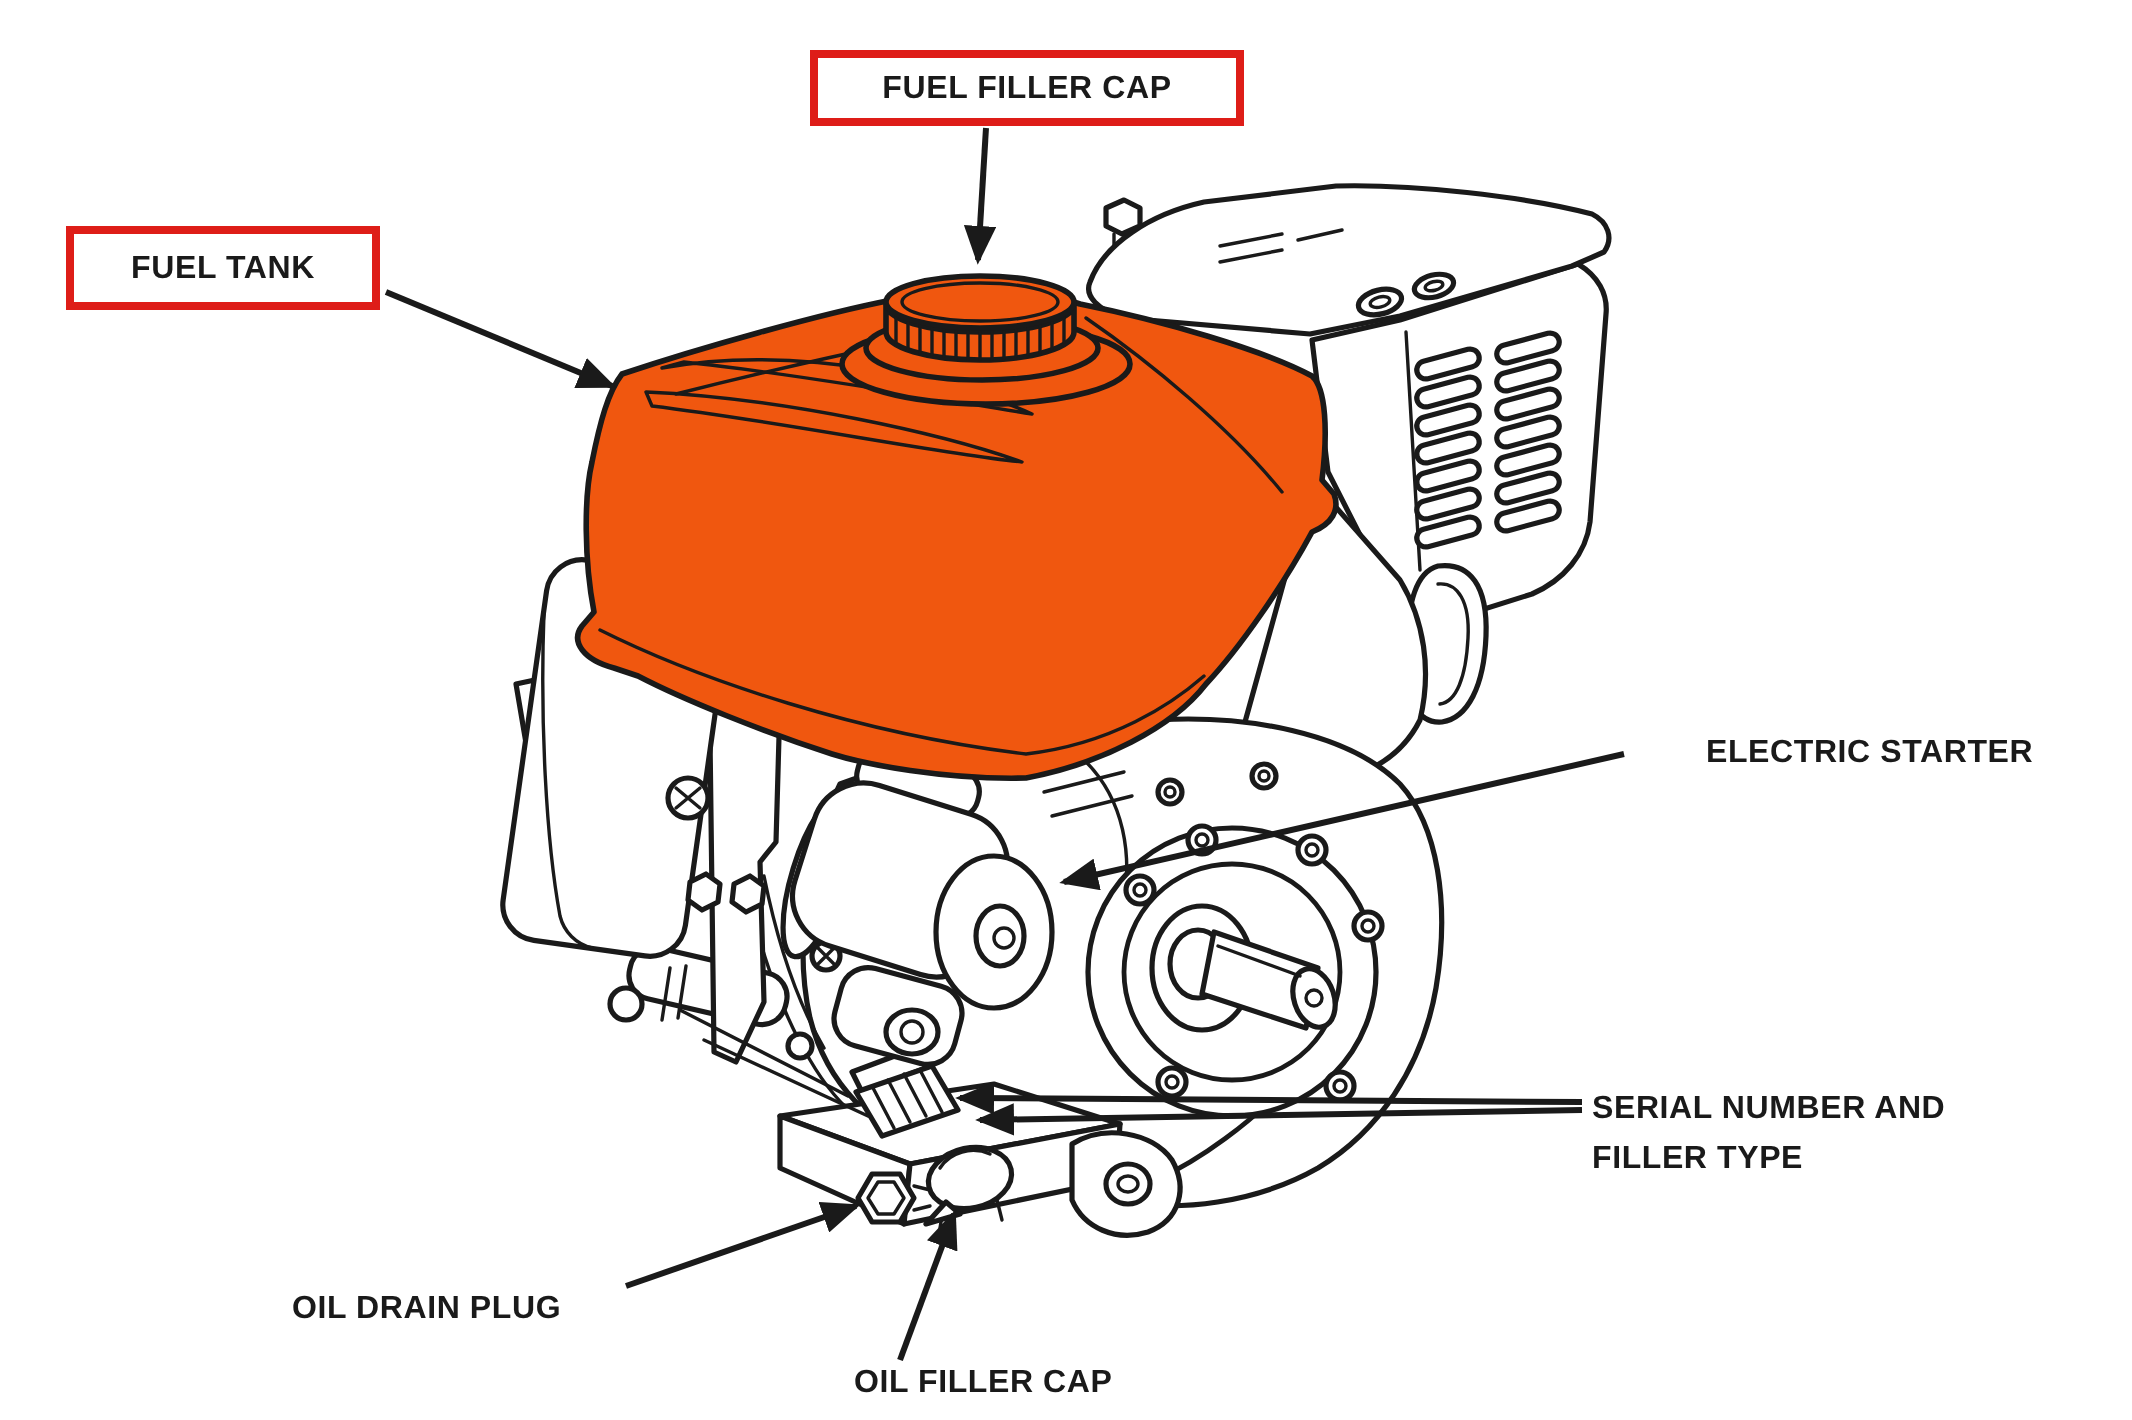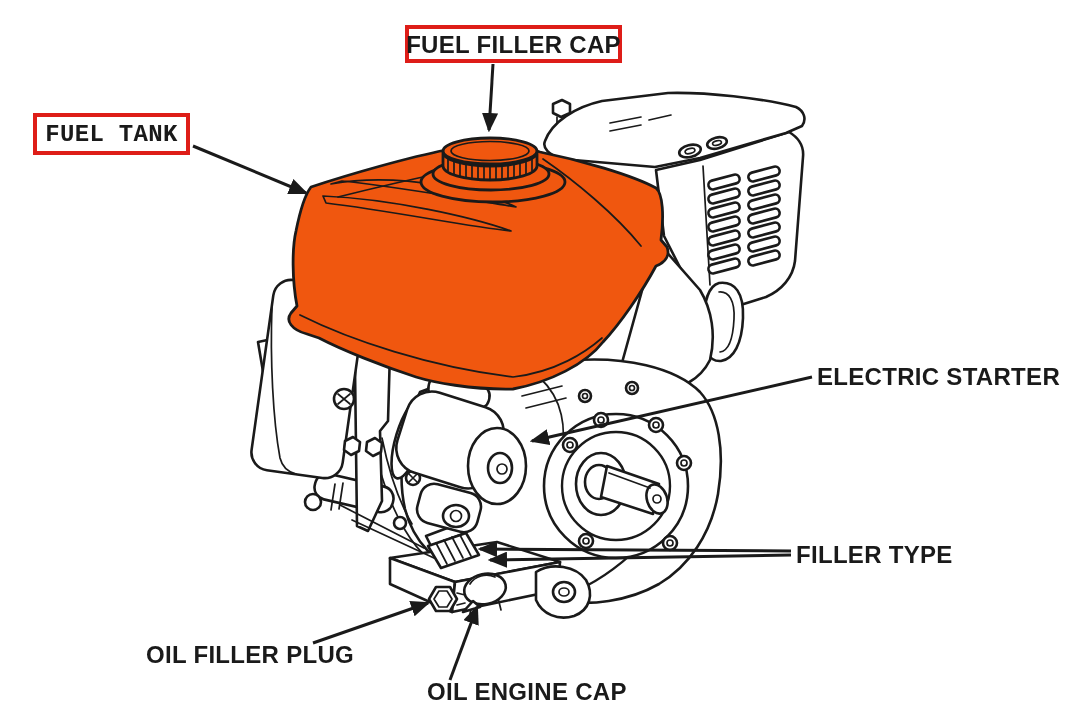--- a/index.html
+++ b/index.html
@@ -1,19 +1,19 @@
 <!DOCTYPE html>
 <html style="--highlight: #F0570F; --label_box_border: #DE1D18; --ink: #1A1A1A; --background: #FFFFFF;"><head>
 <meta charset="utf-8">
 <style>
   html,body{margin:0;padding:0;background:#fff;}
   .stage{position:relative;width:1066px;height:710px;background:var(--background,#fff);overflow:hidden;
          font-family:"Liberation Sans","DejaVu Sans",sans-serif;}
   .art{position:absolute;left:0;top:0;}
-  .label{position:absolute;font-weight:700;font-size:24px;line-height:25px;color:var(--ink,#1a1a1a);
+  .label{position:absolute;font-weight:700;font-size:16px;line-height:25px;color:var(--ink,#1a1a1a);
          letter-spacing:.3px;white-space:nowrap;}
   .boxed{border:4px solid var(--label_box_border,#dd1d16);background:#fff;
          display:flex;align-items:center;justify-content:center;box-sizing:border-box;}
   
   .w{fill:#fff;stroke:var(--ink,#1a1a1a);stroke-width:2.6;stroke-linejoin:round;stroke-linecap:round;}
   .o{fill:var(--highlight,#f0570f);stroke:var(--ink,#1a1a1a);stroke-width:2.8;stroke-linejoin:round;stroke-linecap:round;}
   .n{fill:none;stroke:var(--ink,#1a1a1a);stroke-width:2.4;stroke-linejoin:round;stroke-linecap:round;}
   .thin{stroke-width:1.7;}
   .lead{fill:none;stroke:var(--ink,#1a1a1a);stroke-width:3;}
 </style>
@@ -198,33 +198,34 @@
       <path class="lead" marker-end="url(#ah)" d="M791 555 L490 560"></path>
       <path class="lead" marker-end="url(#ah)" d="M313 643 L428 603"></path>
       <path class="lead" marker-end="url(#ah)" d="M450 680 L477 607"></path>
     </g>
   </svg>
 
   <div class="label boxed" style="left:405px;top:25px;width:217px;height:38px;">
     <span>FUEL FILLER CAP</span>
   </div>
 
-  <div class="label boxed" style="left:33px;top:113px;width:157px;height:42px;font-family:Liberation Mono, monospace;">
+  <div class="label boxed" style="left:33px;top:113px;width:157px;height:42px;">
     <span>FUEL TANK</span>
   </div>
 
-  <div class="label" style="left:817px;top:364px;">
+  <div class="label" style="left:853px;top:364px;">
     <div>ELECTRIC STARTER</div>
   </div>
 
   <div class="label" style="left:796px;top:542px;">
+    <div>SERIAL NUMBER AND</div>
     <div>FILLER TYPE</div>
   </div>
 
   <div class="label" style="left:146px;top:642px;">
-    <span>OIL FILLER PLUG</span>
+    <span>OIL DRAIN PLUG</span>
   </div>
 
   <div class="label" style="left:427px;top:679px;">
-    <span>OIL ENGINE CAP</span>
+    <span>OIL FILLER CAP</span>
   </div>
 
 </div>
 
 </body></html>

